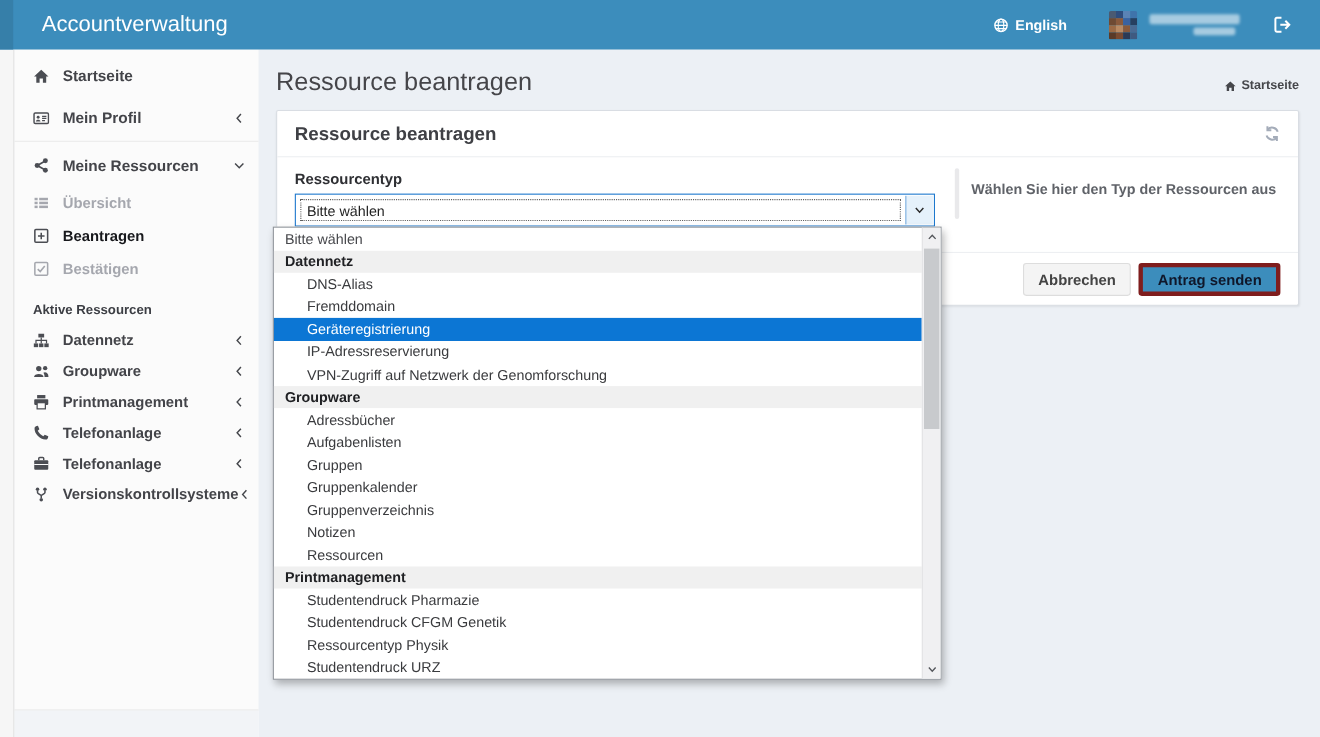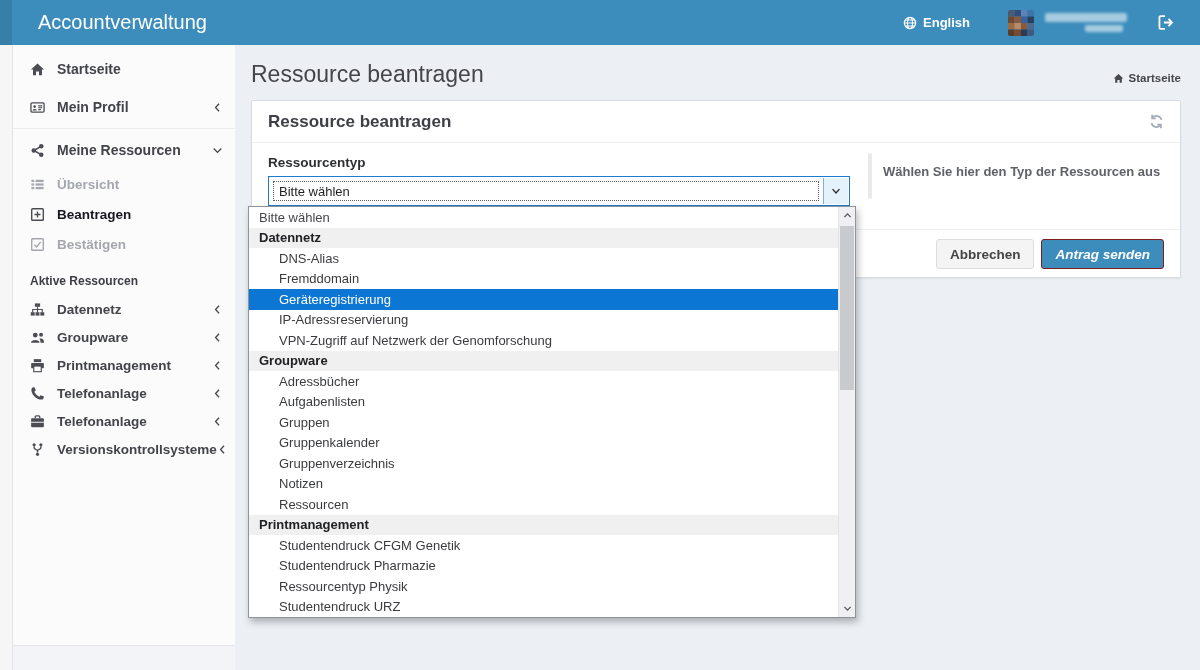--- a/index.html
+++ b/index.html
@@ -64,21 +64,21 @@
   .select-btn{position:absolute;right:1px;top:1px;bottom:1px;width:24px;background:#e5f1fb;
               border-left:1px solid #7cb0e0;display:flex;align-items:center;justify-content:center;color:#2b2b2b;}
   .select-btn svg{width:10px;height:10px;display:block;}
   .help-bar{position:absolute;left:616px;top:10px;width:4px;height:46px;background:#e9e9eb;border-radius:2px;}
   .help-text{position:absolute;left:631px;top:21px;font-size:13px;font-weight:700;color:#5f6268;}
   .box-footer{position:relative;height:49px;border-top:1px solid #edeff2;}
   .btns{position:absolute;right:16px;top:9px;display:flex;gap:7px;}
   .btn{height:30px;padding:0 13px;font-size:13.5px;font-weight:700;border-radius:3px;
        display:flex;align-items:center;cursor:pointer;box-sizing:border-box;}
   .btn-default{background:#f4f4f4;border:1px solid #dddddd;color:#444;}
-  .btn-primary{background:#3c8dbc;border:1px solid #7f1d1d;color:#ffffff;font-style:italic;}
+  .btn-primary{background:#3c8dbc;border:4px solid #7f1d1d;color:#0f172a;}
 
   
   .popup{position:absolute;left:13px;top:161px;width:608px;height:412px;background:#fff;
          border:1px solid #8f949b;box-shadow:2px 4px 7px rgba(0,0,0,.28);box-sizing:border-box;z-index:30;}
   .dd-list{position:absolute;left:0;top:0;right:17px;bottom:0;display:grid;grid-auto-rows:1fr;}
   .dd-row{display:flex;align-items:center;font-size:13px;color:#3a3b3e;padding-left:30px;cursor:pointer;white-space:nowrap;}
   .dd-row.top{padding-left:10px;color:#47484c;}
   .dd-group{display:flex;align-items:center;padding-left:10px;font-size:13px;font-weight:700;
             background:#f0f0f0;color:#202124;cursor:default;}
   .dd-row.selected{background:#0c76d4;color:#fff;}
@@ -375,22 +375,22 @@
           <div class="dd-row">VPN-Zugriff auf Netzwerk der Genomforschung</div>
           <div class="dd-group">Groupware</div>
           <div class="dd-row">Adressbücher</div>
           <div class="dd-row">Aufgabenlisten</div>
           <div class="dd-row">Gruppen</div>
           <div class="dd-row">Gruppenkalender</div>
           <div class="dd-row">Gruppenverzeichnis</div>
           <div class="dd-row">Notizen</div>
           <div class="dd-row">Ressourcen</div>
           <div class="dd-group">Printmanagement</div>
+          <div class="dd-row">Studentendruck Pharmazie</div>
           <div class="dd-row">Studentendruck CFGM Genetik</div>
-          <div class="dd-row">Studentendruck Pharmazie</div>
           <div class="dd-row">Ressourcentyp Physik</div>
           <div class="dd-row">Studentendruck URZ</div>
         </div>
       <div class="dd-scroll">
         <div class="dd-arrow up">
             <svg viewBox="0 0 16 16">
               <path d="M2.5 11 L8 5 L13.5 11" fill="none" stroke="currentColor" stroke-width="2.2"></path>
             </svg>
           </div>
         <div class="dd-thumb"></div>

